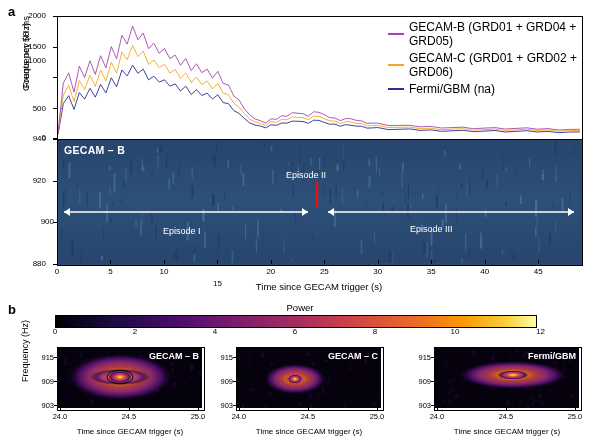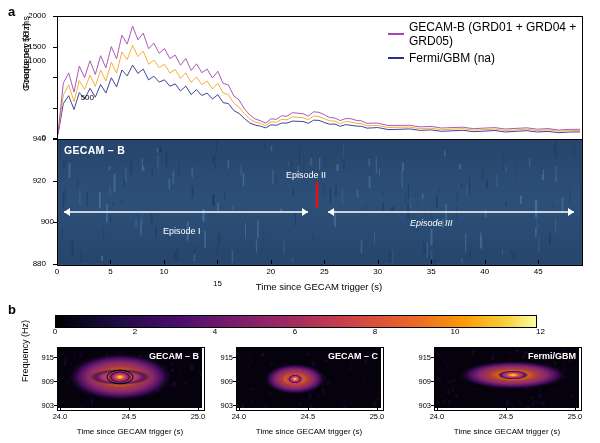--- a/index.html
+++ b/index.html
@@ -62,20 +62,24 @@
         </g>
     </svg>
   </div>
   <div id="lc-ylabel" class="axis-title">Counts per 50 ms</div>
   <div id="lc-yticks"></div>
 
   <div id="legend">
     <div class="row">
       <span class="sw" id="sw0" style="background: rgb(163, 71, 176);"></span>
       <span>GECAM-B (GRD01 + GRD04 + GRD05)</span>
+    </div>
+    <div class="row">
+      <span class="sw" id="sw1" style="background: rgb(245, 166, 35);"></span>
+      <span>GECAM-C (GRD01 + GRD02 + GRD06)</span>
     </div>
     <div class="row">
       <span class="sw" id="sw2" style="background: rgb(42, 47, 143);"></span>
       <span>Fermi/GBM (na)</span>
     </div>
   </div>
 
   <div id="sp-box">
     <svg width="522" height="123" viewBox="0 0 522 123">
       <defs>
@@ -265,21 +269,21 @@
         <polyline points="244,68 250,72 244,76" fill="#fff" stroke="none"></polyline>
         <line x1="270" y1="72" x2="516" y2="72"></line>
         <polyline points="276,68 270,72 276,76" fill="#fff" stroke="none"></polyline>
         <polyline points="510,68 516,72 510,76" fill="#fff" stroke="none"></polyline>
       </g>
       <line x1="259" y1="42" x2="259" y2="68" stroke="#e8110f" stroke-width="2.4"></line>
     </svg>
     <div id="sp-title">GECAM – B</div>
     <div class="ep-txt" style="left:105px;top:86px;">Episode I</div>
     <div class="ep-txt" style="left:228px;top:30px;">Episode II</div>
-    <div class="ep-txt" style="left:352px;top:78px;font-style:italic;">Episode III</div>
+    <div class="ep-txt" style="left:352px;top:84px;">Episode III</div>
   </div>
   <div id="sp-ylabel" class="axis-title">Frequency (Hz)</div>
   <div id="sp-yticks"></div>
   <div id="xticks-a">
       <div class="tick xtick" style="position: absolute; left: 42px; top: 267px;">0</div>
       <div style="position: absolute; height: 4px; width: 1px; background: rgb(0, 0, 0); top: 260px; left: 57px;"></div>
       <div class="tick xtick" style="position: absolute; left: 95.4694px; top: 267px;">5</div>
       <div style="position: absolute; height: 4px; width: 1px; background: rgb(0, 0, 0); top: 260px; left: 110.469px;"></div>
       <div class="tick xtick" style="position: absolute; left: 148.939px; top: 267px;">10</div>
       <div style="position: absolute; height: 4px; width: 1px; background: rgb(0, 0, 0); top: 260px; left: 163.939px;"></div>
@@ -294,40 +298,41 @@
       <div class="tick xtick" style="position: absolute; left: 416.286px; top: 267px;">35</div>
       <div style="position: absolute; height: 4px; width: 1px; background: rgb(0, 0, 0); top: 260px; left: 431.286px;"></div>
       <div class="tick xtick" style="position: absolute; left: 469.755px; top: 267px;">40</div>
       <div style="position: absolute; height: 4px; width: 1px; background: rgb(0, 0, 0); top: 260px; left: 484.755px;"></div>
       <div class="tick xtick" style="position: absolute; left: 523.224px; top: 267px;">45</div>
       <div style="position: absolute; height: 4px; width: 1px; background: rgb(0, 0, 0); top: 260px; left: 538.224px;"></div>
     </div>
   <div id="xa-title" class="axis-title">Time since GECAM trigger (s)</div>
 <div class="tick ytick" style="left: 0px; top: 133px; position: absolute;">0</div>
     <div style="position: absolute; width: 4px; height: 1px; background: rgb(0, 0, 0); left: 53px; top: 138px;"></div>
-    <div class="tick ytick" style="left: 0px; top: 93px; position: absolute; margin-left: 48px;">500</div>
+    <div class="tick ytick" style="left: 0px; top: 104px; position: absolute;">500</div>
     <div style="position: absolute; width: 4px; height: 1px; background: rgb(0, 0, 0); left: 53px; top: 107.5px;"></div>
     <div class="tick ytick" style="left: 0px; top: 56px; position: absolute;">1000</div>
     <div style="position: absolute; width: 4px; height: 1px; background: rgb(0, 0, 0); left: 53px; top: 77px;"></div>
     <div class="tick ytick" style="left: 0px; top: 41.5px; position: absolute;">1500</div>
     <div style="position: absolute; width: 4px; height: 1px; background: rgb(0, 0, 0); left: 53px; top: 46.5px;"></div>
     <div class="tick ytick" style="left: 0px; top: 11px; position: absolute;">2000</div>
     <div style="position: absolute; width: 4px; height: 1px; background: rgb(0, 0, 0); left: 53px; top: 16px;"></div>
     <div class="tick ytick" style="left: 0px; position: absolute; top: 259px;">880</div>
     <div style="position: absolute; width: 4px; height: 1px; background: rgb(0, 0, 0); left: 53px; top: 264px;"></div>
     <div class="tick ytick" style="left: 0px; position: absolute; top: 217.333px; padding-left: 8px;">900</div>
     <div style="position: absolute; width: 4px; height: 1px; background: rgb(0, 0, 0); left: 53px; top: 222.333px;"></div>
     <div class="tick ytick" style="left: 0px; position: absolute; top: 175.667px;">920</div>
     <div style="position: absolute; width: 4px; height: 1px; background: rgb(0, 0, 0); left: 53px; top: 180.667px;"></div>
     <div class="tick ytick" style="left: 0px; position: absolute; top: 134px;">940</div>
     <div style="position: absolute; width: 4px; height: 1px; background: rgb(0, 0, 0); left: 53px; top: 139px;"></div>
   </div>
 
 <div id="panel-b">
   <div class="panel-label" id="lbl-b">b</div>
+  <div id="power-title">Power</div>
   <div id="cbar"></div>
   <div id="cb-ticks">
       <div class="cb-tick" style="left: 45px;">0</div>
       <div class="cb-tick" style="left: 125px;">2</div>
       <div class="cb-tick" style="left: 205px;">4</div>
       <div class="cb-tick" style="left: 285px;">6</div>
       <div class="cb-tick" style="left: 365px;">8</div>
       <div class="cb-tick" style="left: 445px;">10</div>
       <div class="cb-tick" style="left: 525px; text-align: right;">12</div>
     </div>

